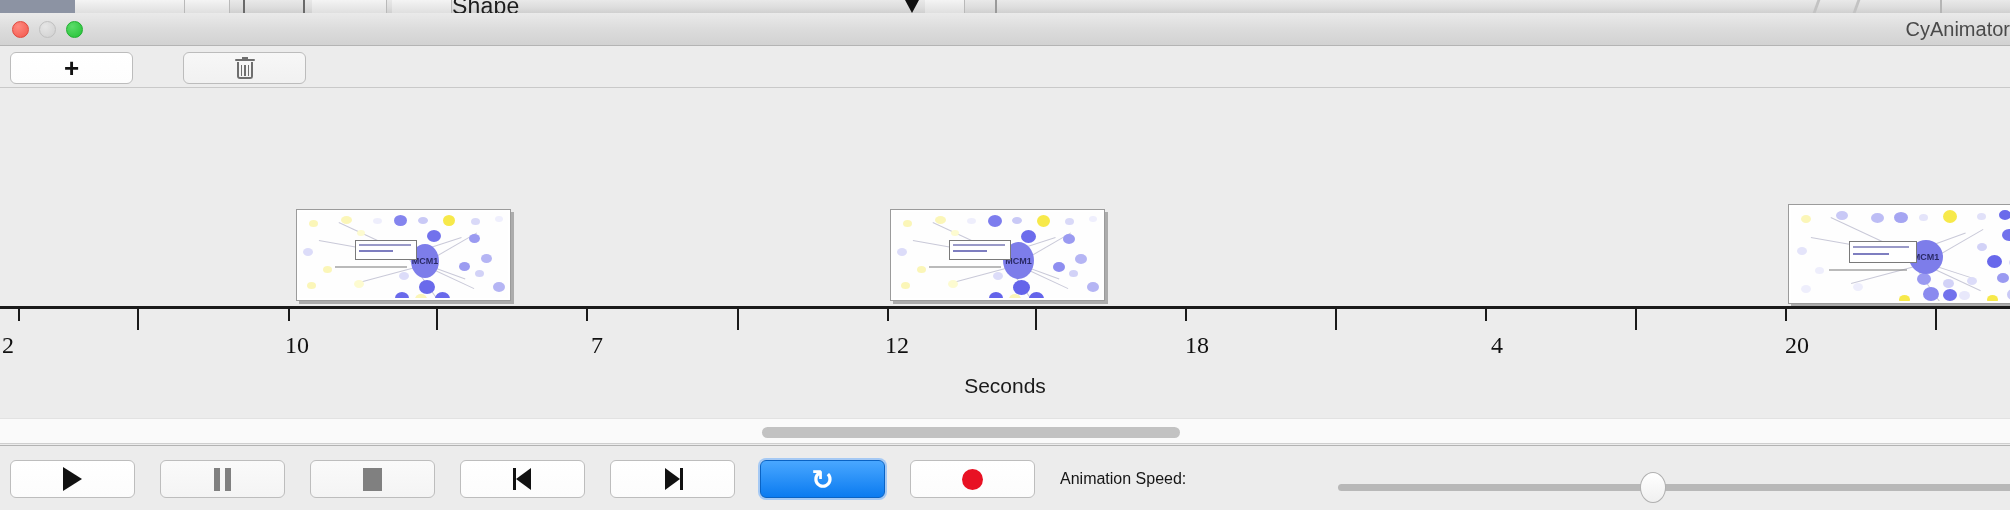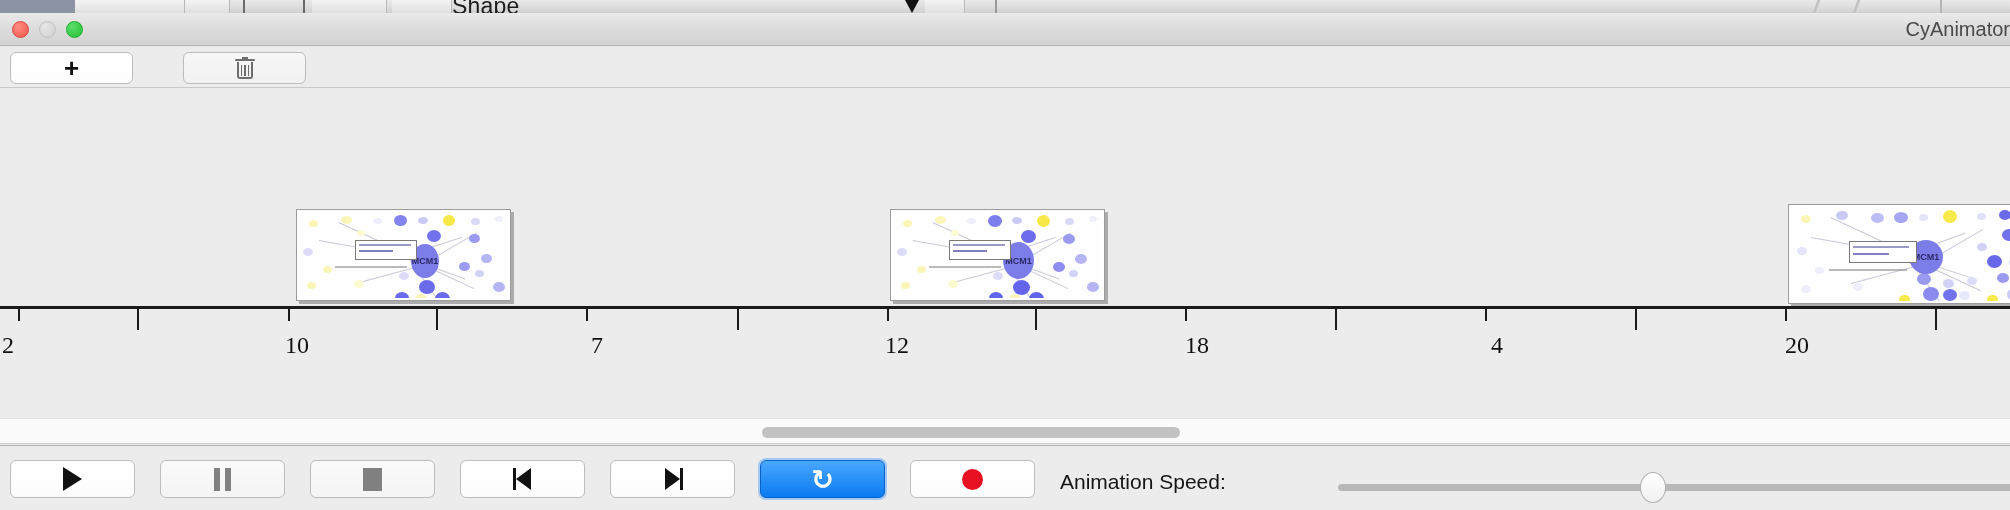--- a/index.html
+++ b/index.html
@@ -159,21 +159,21 @@
   .ic-prev .bar { left:2px; }
   .ic-next .bar { right:2px; }
   .ic-prev .tri { position:absolute; left:5px; top:1px; width:0;height:0;
     border-top:11px solid transparent;border-bottom:11px solid transparent;border-right:15px solid #111; }
   .ic-next .tri { position:absolute; right:5px; top:1px; width:0;height:0;
     border-top:11px solid transparent;border-bottom:11px solid transparent;border-left:15px solid #111; }
   .ic-loop { font-size:27px; color:#fff; line-height:1; font-weight:600; font-family:"DejaVu Sans", sans-serif; }
   .ic-record { width:21px; height:21px; border-radius:50%; background:#e81123; }
 
   .speed-label {
-    position:absolute; left:1060px; top:24px; font-size:21px; color:#151515;
+    position:absolute; left:1060px; top:24px; font-size:16px; color:#151515;
   }
   .slider-track {
     position:absolute; left:1338px; top:38px; width:1000px; height:7px;
     background:#b8b8b8; border-radius:4px;
   }
   .slider-knob {
     position:absolute; left:1640px; top:26px; width:26px; height:31px;
     background:linear-gradient(to bottom,#ffffff,#f0f0f0);
     border:1px solid #b0b0b0; border-radius:50%;
   }
@@ -376,20 +376,21 @@
       <div class="tick major" style="left:1935px;"></div>
 
       <div class="tick-label" style="left:8px;">2</div>
       <div class="tick-label" style="left:297px;">10</div>
       <div class="tick-label" style="left:597px;">7</div>
       <div class="tick-label" style="left:897px;">12</div>
       <div class="tick-label" style="left:1197px;">18</div>
       <div class="tick-label" style="left:1497px;">4</div>
       <div class="tick-label" style="left:1797px;">20</div>
 
+      <div class="axis-title">Seconds</div>
     </div>
   </div>
 
   <div class="scroll-track">
     <div class="scroll-thumb"></div>
   </div>
 
   <div class="controls">
     <div class="ct-btn" style="left:10px;">
       <span class="ic-play"></span>

